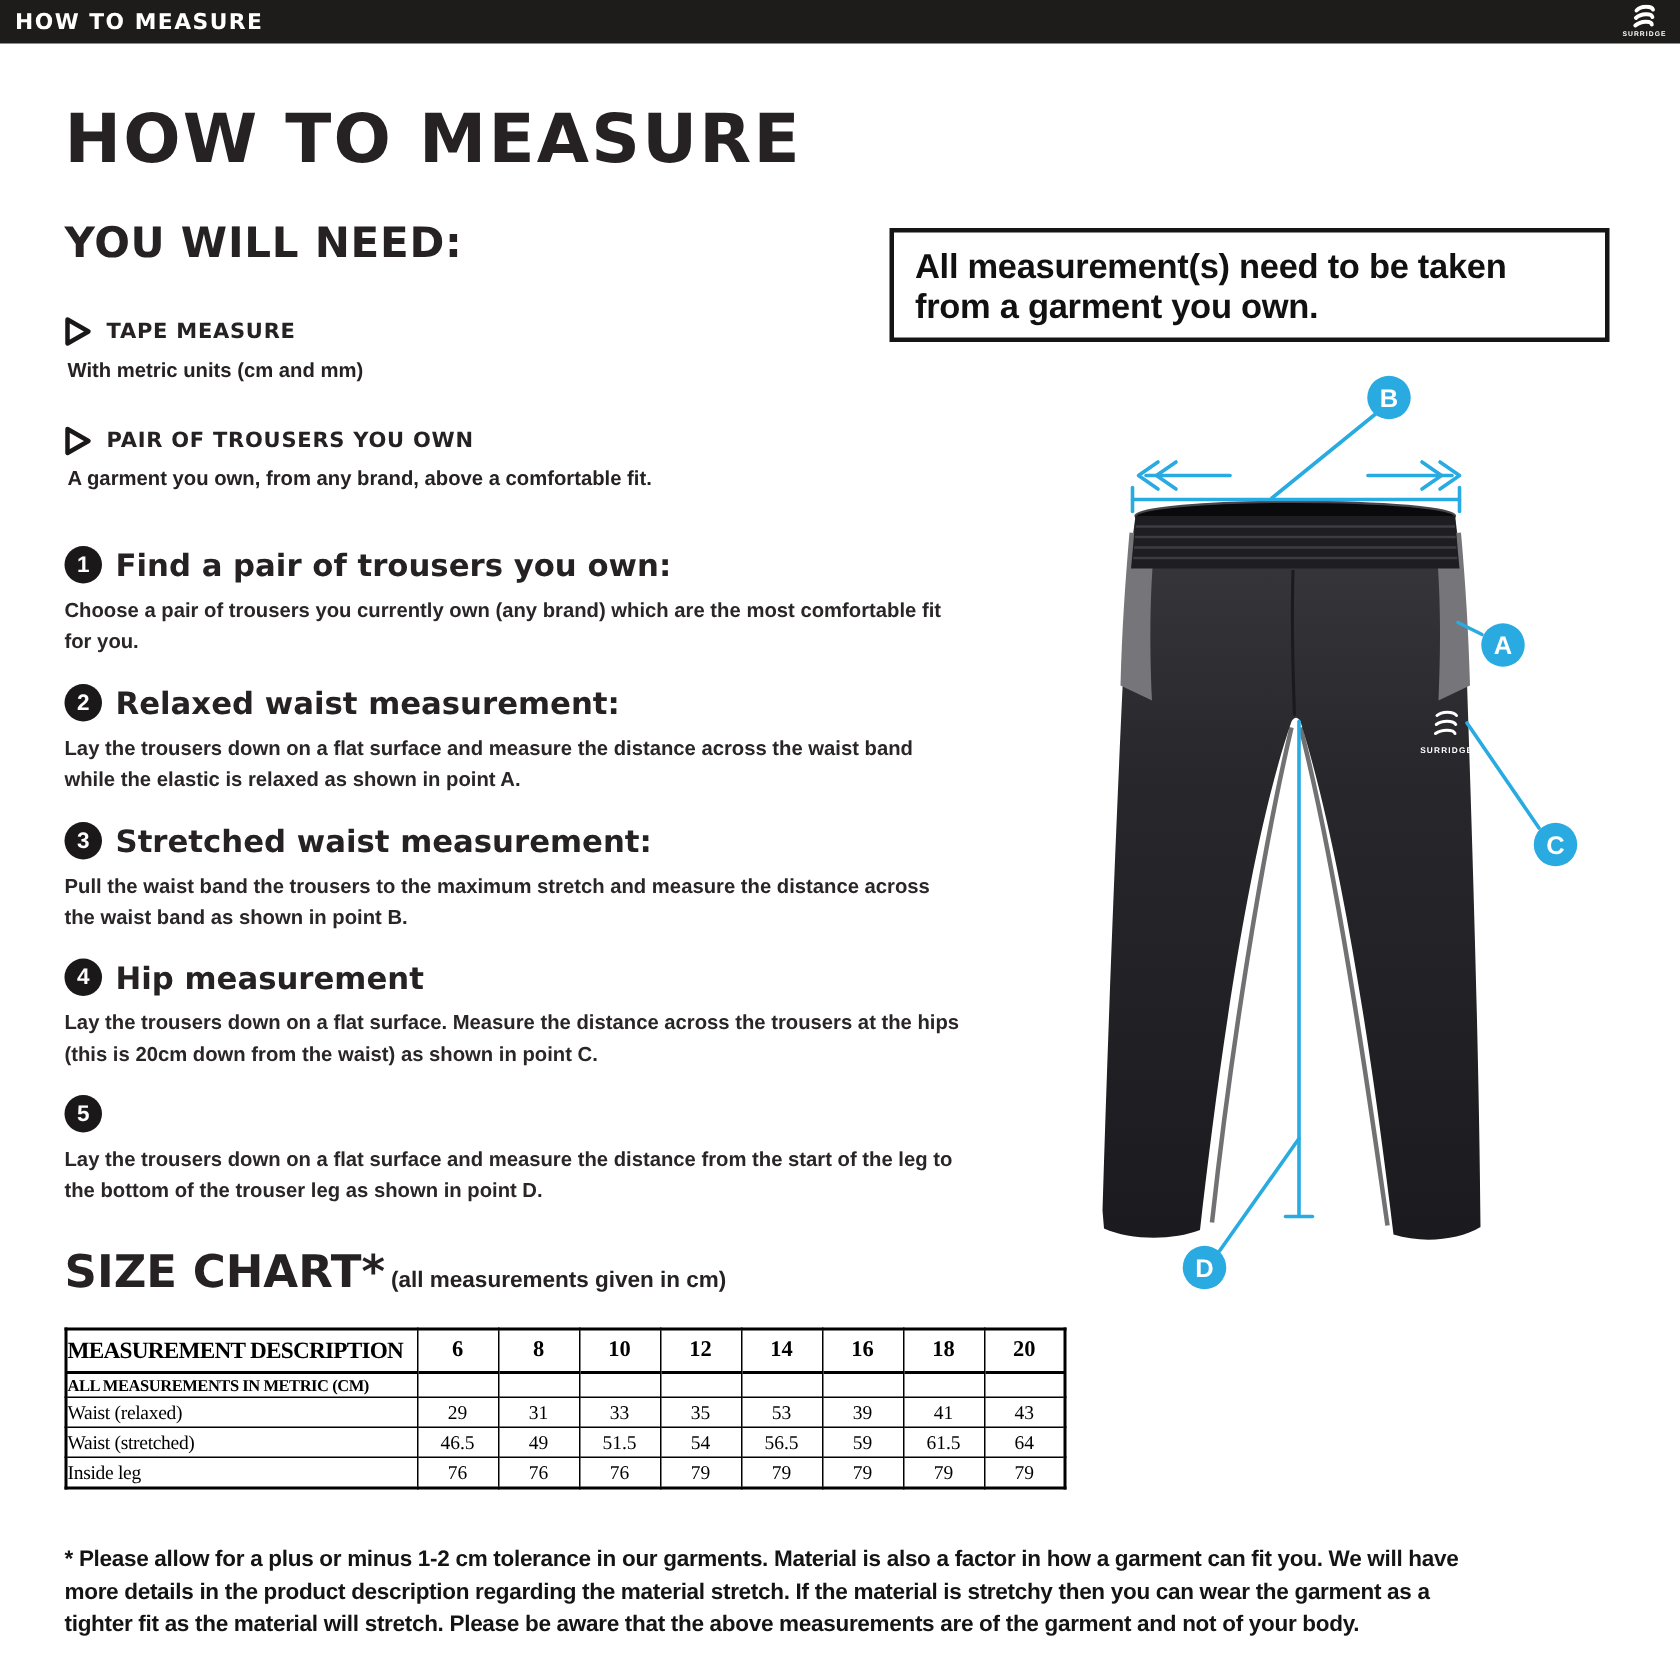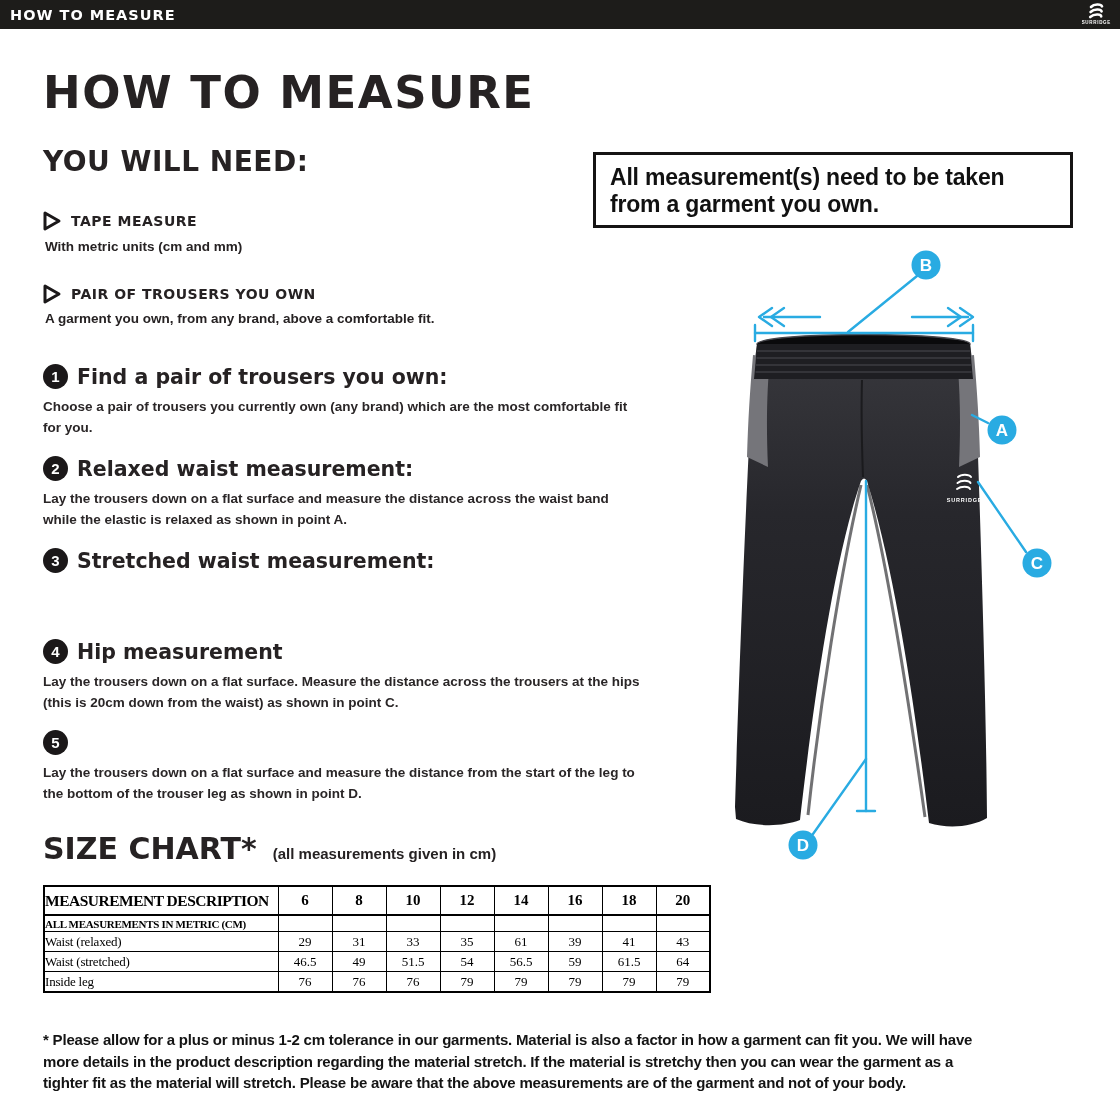--- a/index.html
+++ b/index.html
@@ -32,21 +32,21 @@
 
   
   .step-title-row{display:flex;align-items:center;gap:9px;}
   .step-num{width:25px;height:25px;border-radius:50%;background:#1b1819;color:#fff;
             font-weight:700;font-size:15px;display:inline-flex;align-items:center;
             justify-content:center;flex:0 0 25px;}
   .step-title{font-family:"DejaVu Sans",sans-serif;font-weight:800;font-size:20.5px;color:#262223;}
   .step-body{width:600px;font-weight:700;font-size:13.5px;line-height:21px;color:#2a2627;}
 
   
-  .sc-head{display:flex;align-items:baseline;gap:16px;}
+  .sc-head{display:flex;align-items:baseline;gap:4px;}
   .sc-title{font-family:"DejaVu Sans",sans-serif;font-weight:800;font-size:30px;color:#262223;}
   .sc-sub{font-weight:700;font-size:15px;color:#262223;}
   table.size{border-collapse:collapse;border:2px solid #000;table-layout:fixed;width:666px;font-family:Liberation Serif, serif;}
   table.size th,table.size td{border:1px solid #000;padding:0;color:#000;}
   table.size thead th{border-bottom:2px solid #000;height:27px;}
   th.desc{font-size:15.5px;font-weight:700;text-align:left;padding-left:4px;letter-spacing:-0.5px;}
   th.size-col{font-size:15px;font-weight:700;text-align:center;}
   tr.metric td{height:15px;}
   td.metric-label{font-size:11px;font-weight:700;padding-left:4px;letter-spacing:-0.3px;}
   tr.data td{height:19px;}
@@ -114,20 +114,21 @@
     <span class="step-title">Relaxed waist measurement:</span>
   </div>
   <div class="step-body" style="margin-top:7px;">Lay the trousers down on a flat surface and measure the distance across the waist band while the elastic is relaxed as shown in point A.</div>
 </div>
 
 <div class="abs" style="left:43px;top:548px;">
   <div class="step-title-row">
     <span class="step-num">3</span>
     <span class="step-title">Stretched waist measurement:</span>
   </div>
+  <div class="step-body" style="margin-top:7px;">Pull the waist band the trousers to the maximum stretch and measure the distance across the waist band as shown in point B.</div>
 </div>
 
 <div class="abs" style="left:43px;top:639px;">
   <div class="step-title-row">
     <span class="step-num">4</span>
     <span class="step-title">Hip measurement</span>
   </div>
   <div class="step-body" style="margin-top:7px;">Lay the trousers down on a flat surface. Measure the distance across the trousers at the hips (this is 20cm down from the waist) as shown in point C.</div>
 </div>
 
@@ -259,21 +260,21 @@
         <td></td>
         <td></td>
         <td></td>
     </tr>
     <tr class="data">
       <td class="rdesc">Waist (relaxed)</td>
       <td class="val">29</td>
       <td class="val">31</td>
       <td class="val">33</td>
       <td class="val">35</td>
-      <td class="val">61</td>
+      <td class="val">53</td>
       <td class="val">39</td>
       <td class="val">41</td>
       <td class="val">43</td>
     </tr>
     <tr class="data">
       <td class="rdesc">Waist (stretched)</td>
       <td class="val">46.5</td>
       <td class="val">49</td>
       <td class="val">51.5</td>
       <td class="val">54</td>

